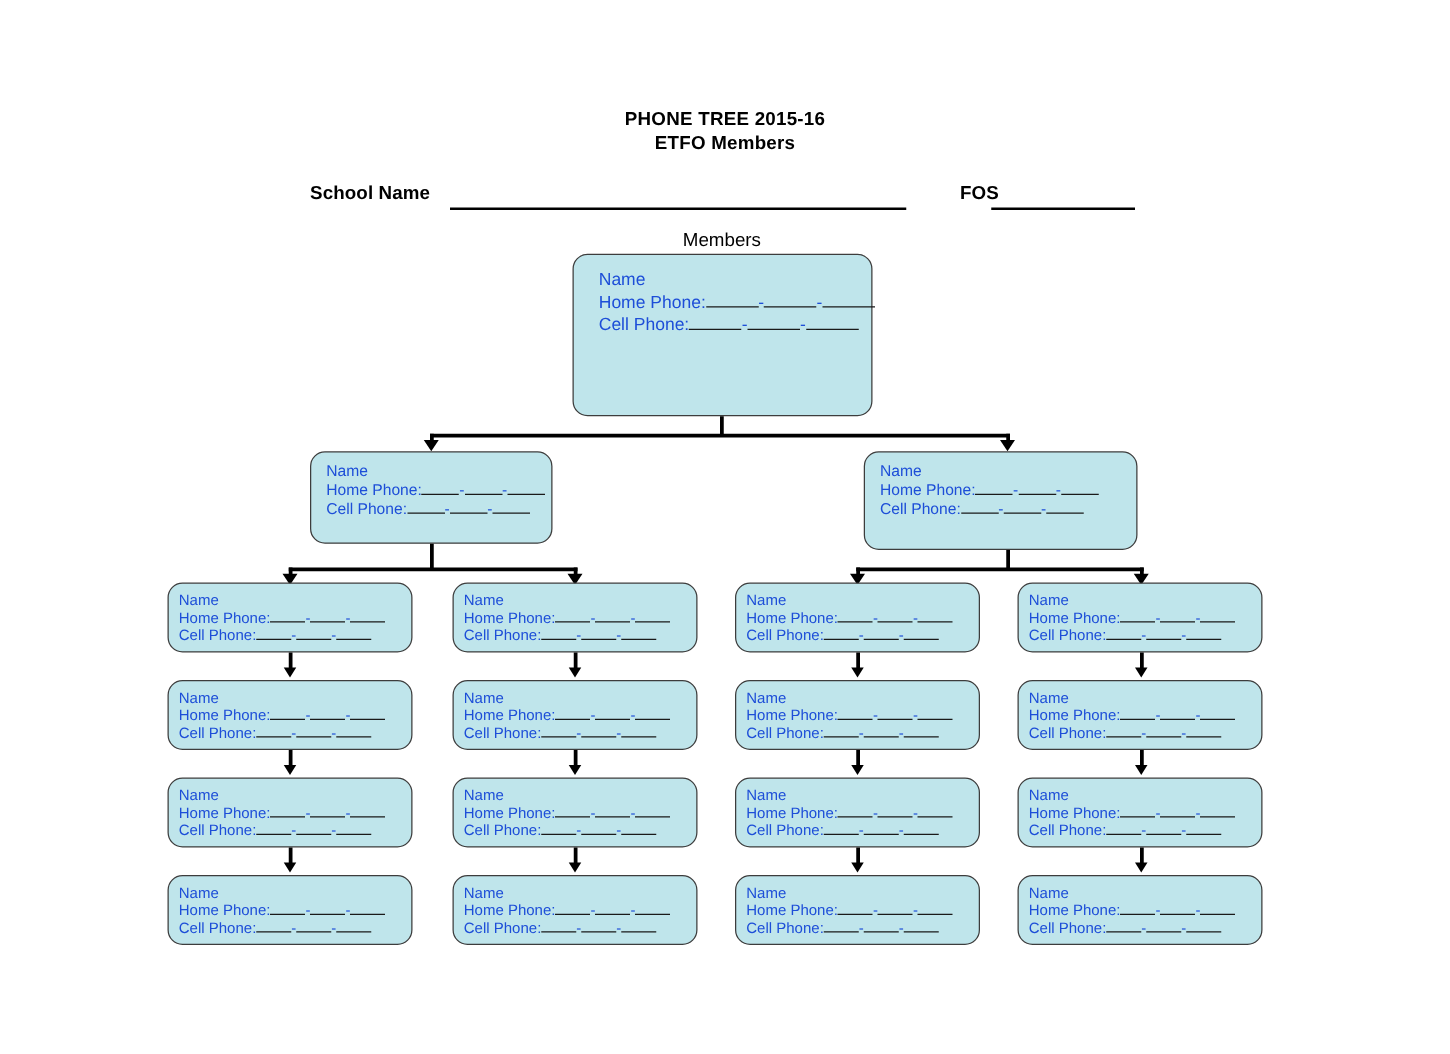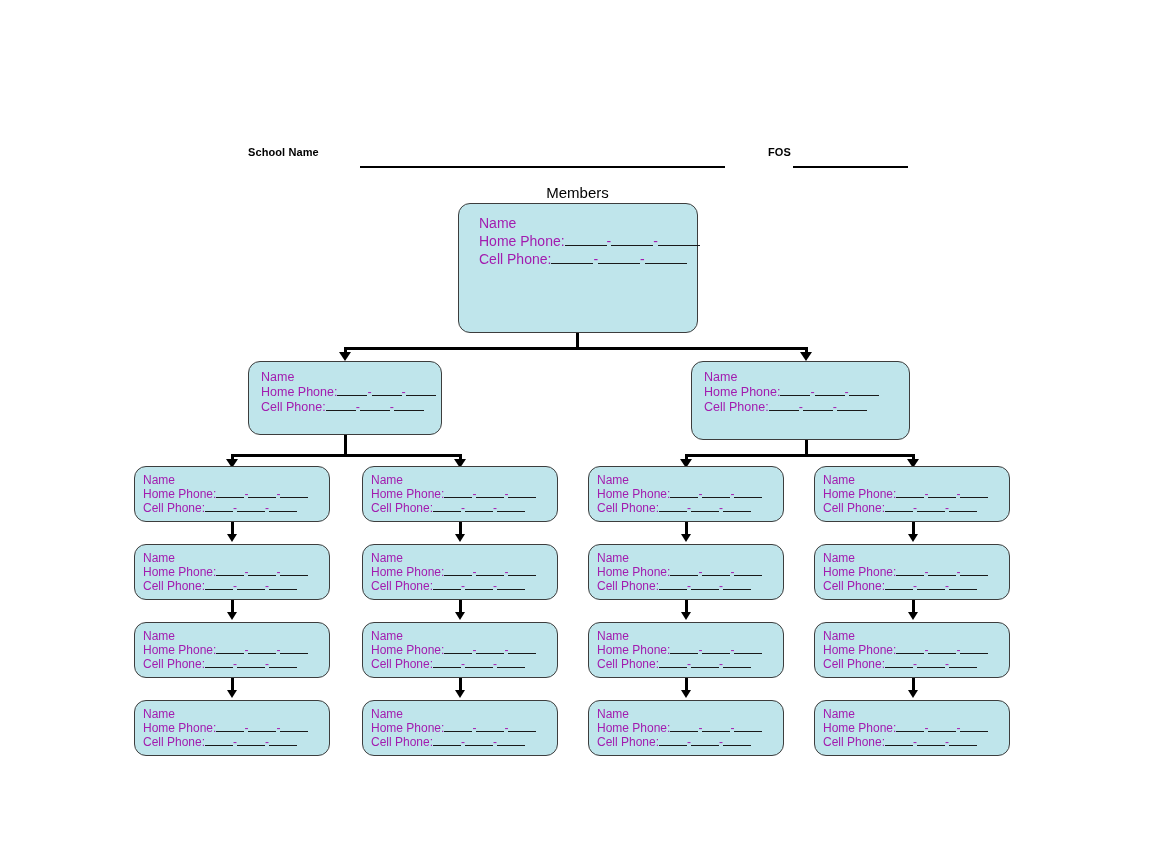--- a/index.html
+++ b/index.html
@@ -36,21 +36,21 @@
 
   .schoolrow {
     position: absolute;
     left: 248px;
     top: 146px;
     width: 680px;
     height: 24px;
   }
   .field-label {
     position: absolute;
-    font-size: 11px;
+    font-size: 15px;
     font-weight: bold;
     letter-spacing: 0.1px;
     top: 0;
   }
   .field-rule {
     position: absolute;
     border-bottom: 2px solid #000;
     height: 0;
   }
 
@@ -65,21 +65,21 @@
   .node-inner {
     position: absolute;
     left: 8px;
     right: 8px;
     top: 6px;
   }
   .node-line {
     font-size: 12px;
     line-height: 14px;
     white-space: nowrap;
-    color: #a21caf;
+    color: #1d4ed8;
   }
   .node-line.name { text-align: left; }
   .node-line.phone { }
   .rule {
     display: inline-block;
     border-bottom: 1px solid #1a1a1a;
     vertical-align: baseline;
   }
 
   
@@ -116,20 +116,24 @@
     border-left-width: 5px;
     border-right-width: 5px;
     border-top-width: 8px;
   }
 </style>
 </head>
 <body>
 
 <div id="page">
 
+  <div class="title-block">
+    <div class="title-line">PHONE TREE 2015-16</div>
+    <div class="title-line">ETFO Members</div>
+  </div>
 
   <div class="schoolrow">
     <span class="field-label" style="left:0;">School Name</span>
     <span class="field-rule" style="left:112px; top:20px; width:365px;"></span>
     <span class="field-label" style="left:520px;">FOS</span>
     <span class="field-rule" style="left:545px; top:20px; width:115px;"></span>
   </div>
 
   <div class="steward-label" style="left:470px; top:184px; width:215px;">Members</div>
 

